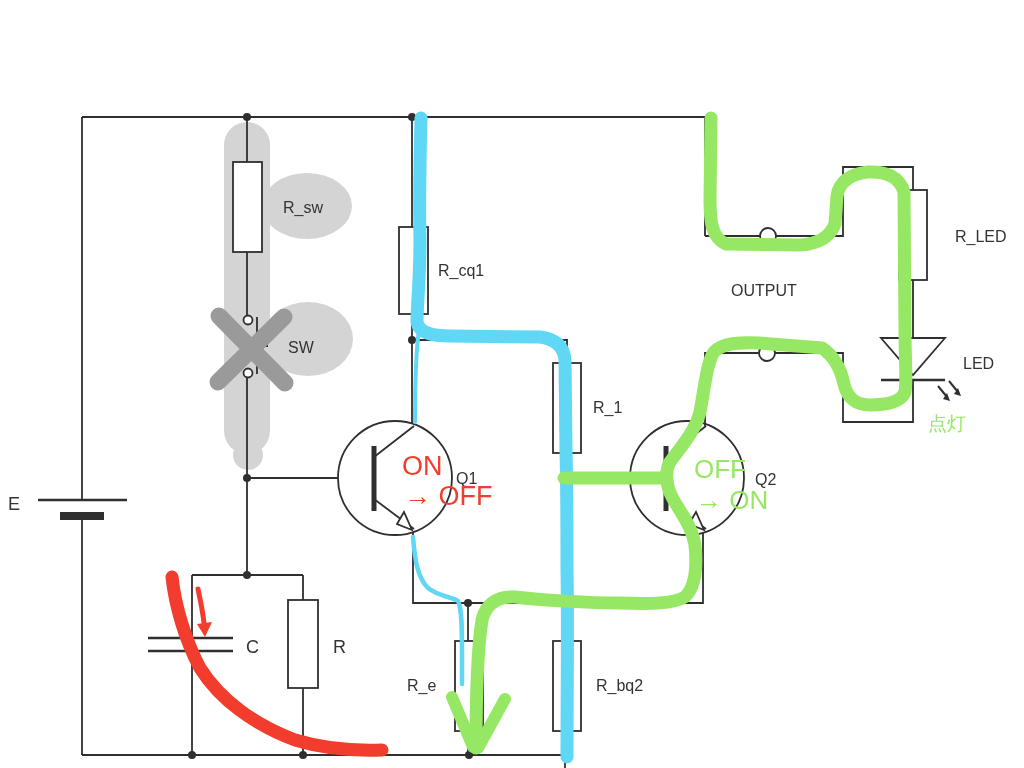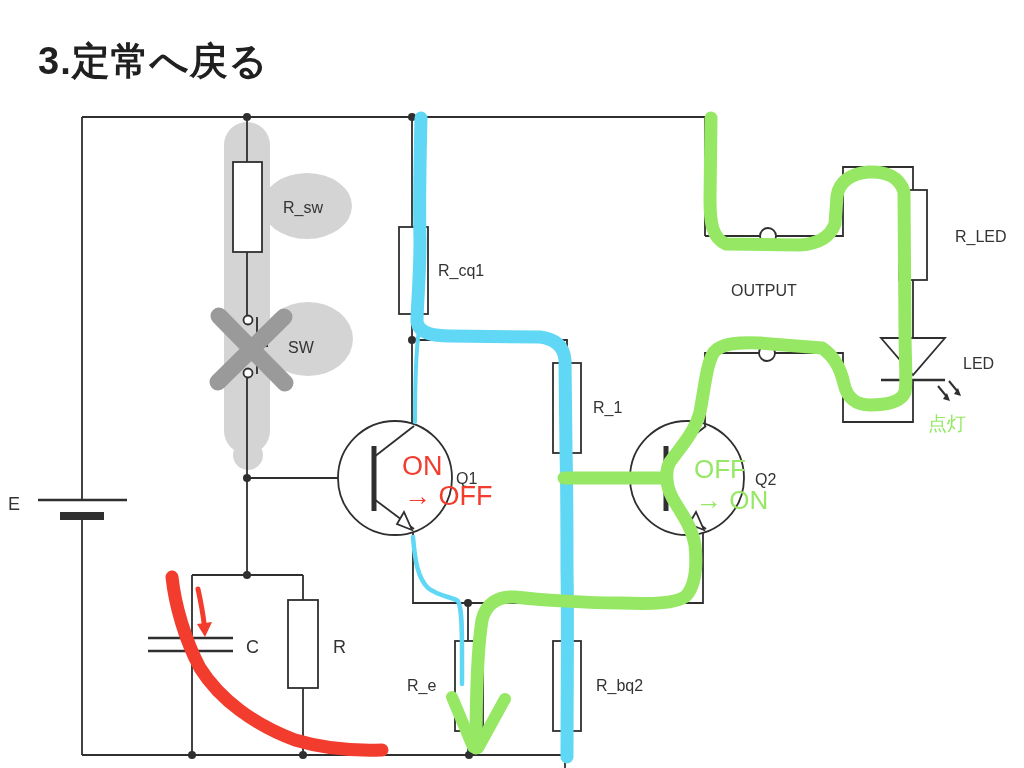--- a/index.html
+++ b/index.html
@@ -29,21 +29,20 @@
   .p-green{stroke:var(--c-green);fill:none;stroke-linecap:round;stroke-linejoin:round;}
   .p-red{stroke:var(--c-red);fill:none;stroke-linecap:round;stroke-linejoin:round;}
   .t-red{fill:var(--c-red);font-size:27px;font-family:"Liberation Sans", sans-serif;}
   .t-green{fill:var(--c-green);font-size:26px;font-family:"Liberation Sans", sans-serif;}
   .t-green-sm{fill:var(--c-green);font-size:19px;font-family:"Liberation Sans", sans-serif;}
 </style>
 </head>
 <body>
 
 <div class="stage">
-  <div class="title">3.定常へ戻る</div>
 
   <svg width="1024" height="768" viewBox="0 0 1024 768">
 
     <g>
       <rect class="blob" x="224" y="122" width="46" height="332" rx="23"></rect>
       <circle class="blob" cx="248" cy="455" r="15"></circle>
       <ellipse class="blob" cx="307" cy="206" rx="45" ry="33"></ellipse>
       <ellipse class="blob" cx="308" cy="339" rx="45" ry="37"></ellipse>
     </g>
 

